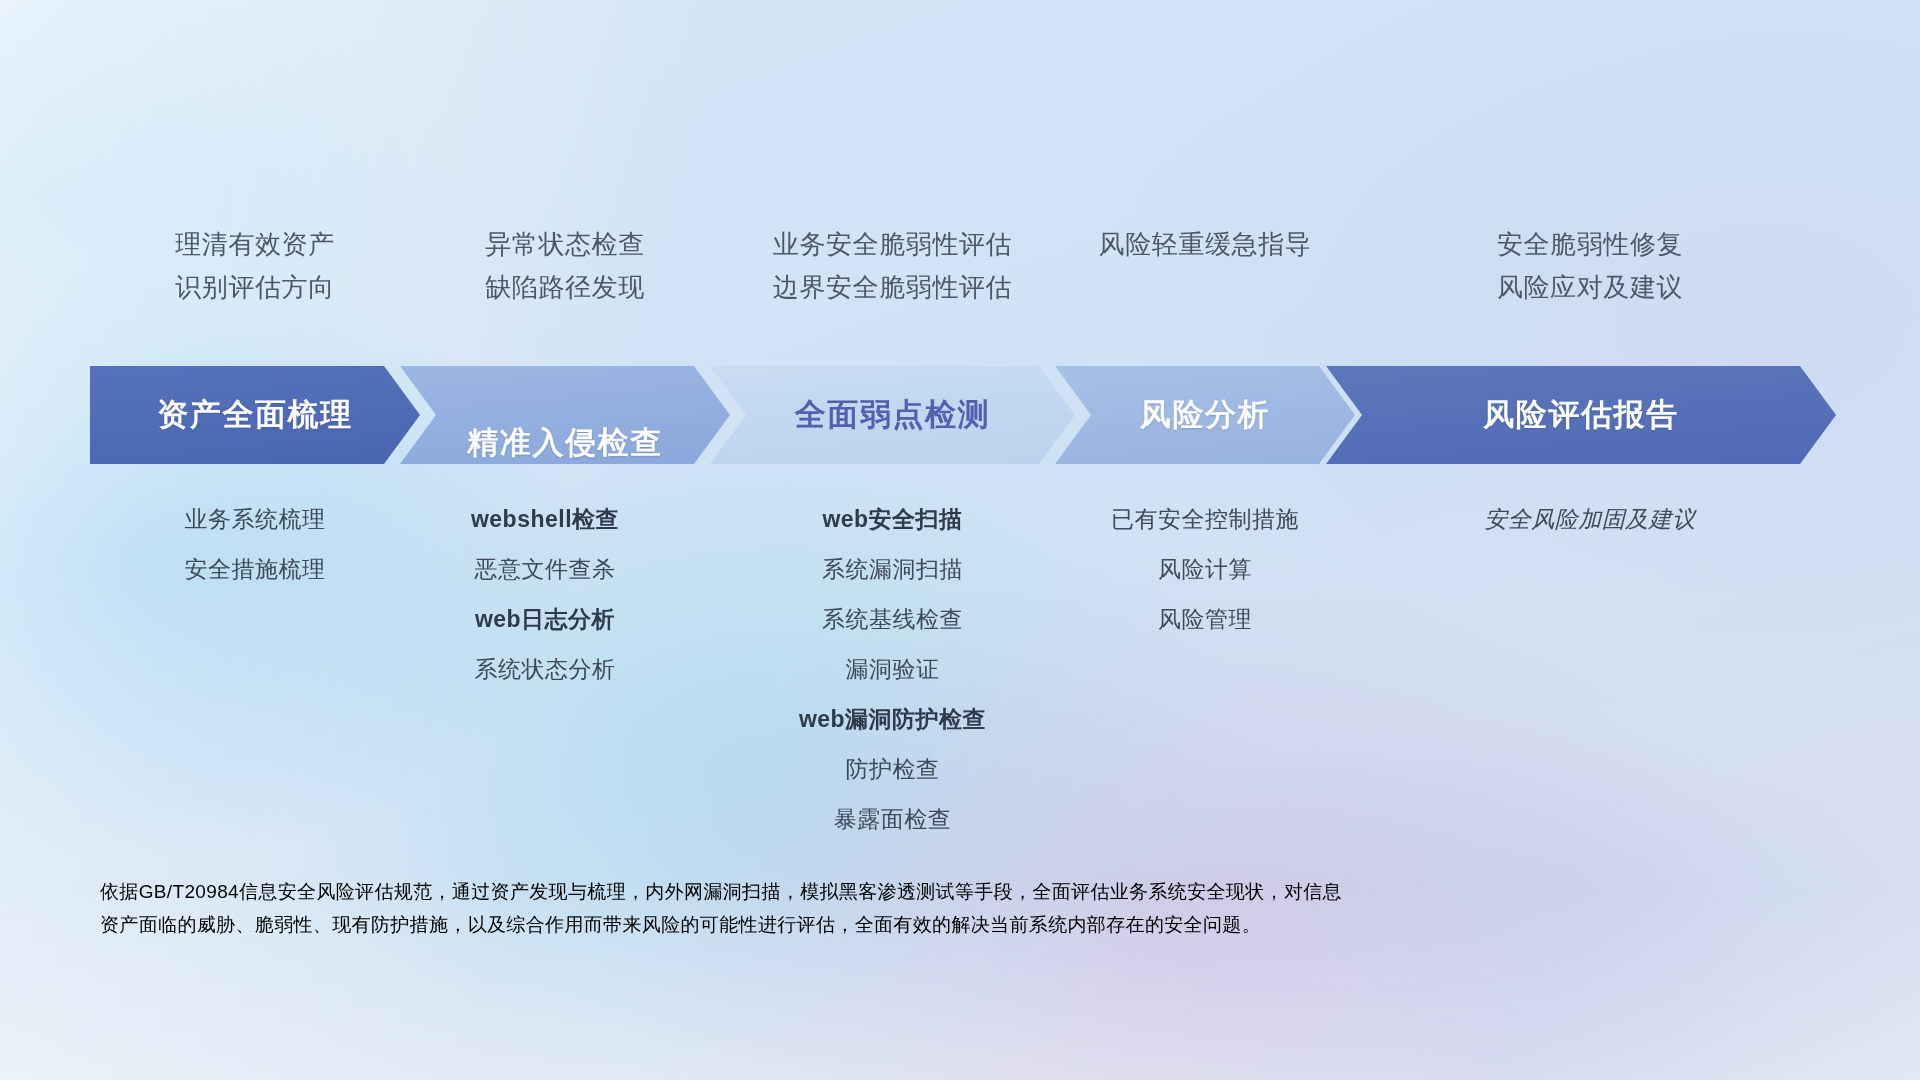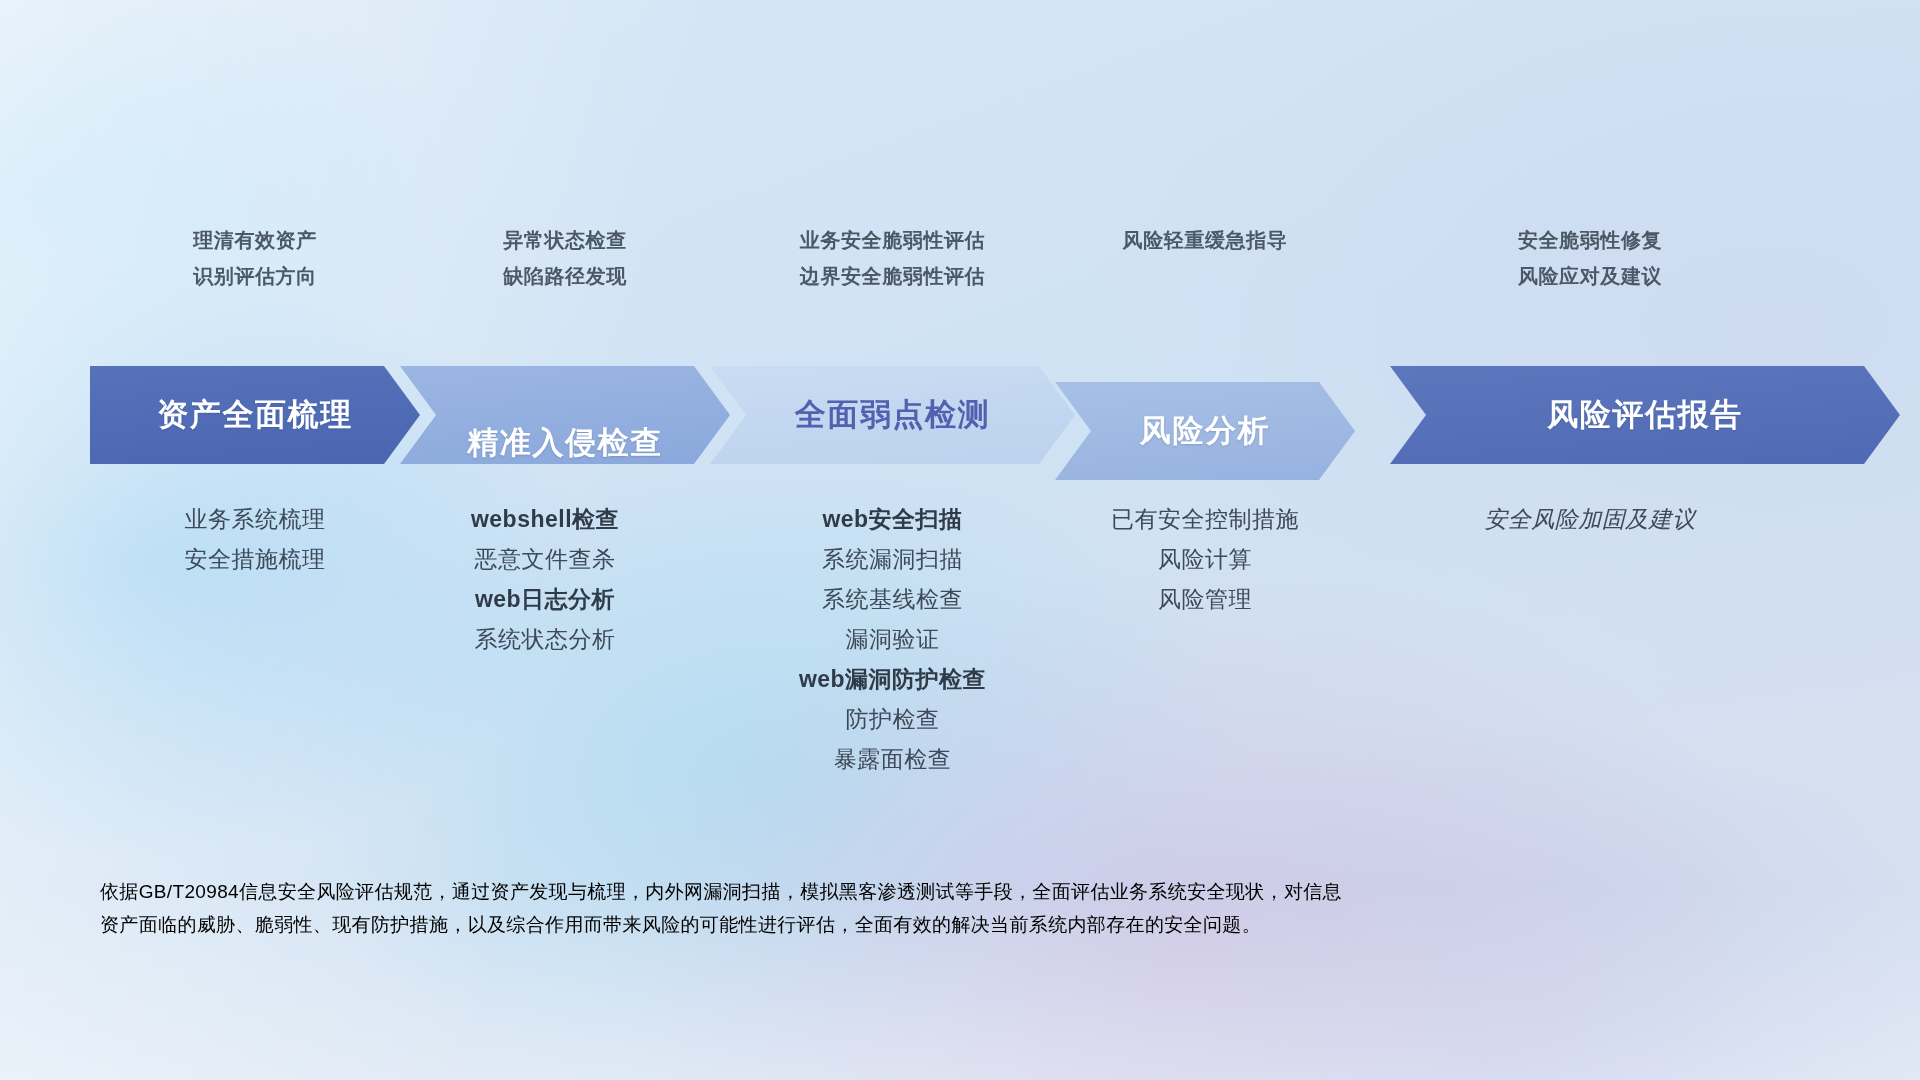--- a/index.html
+++ b/index.html
@@ -54,26 +54,26 @@
     display: flex;
   }
   .top-col {
     display: flex;
     flex-direction: column;
     align-items: center;
     justify-content: flex-start;
     gap: 10px;
   }
   .top-line {
-    font-size: 20px;
+    font-size: 26px;
     color: #4c5866;
     line-height: 1.28;
     letter-spacing: 0.6px;
     white-space: nowrap;
-    font-weight: 700;
+    font-weight: 400;
   }
 
   
   .band {
     position: absolute;
     top: 366px;
     left: 0;
     width: 1920px;
     height: 98px;
   }
@@ -107,21 +107,21 @@
     top: 505px;
     left: 0;
     width: 1920px;
     height: 360px;
     display: flex;
   }
   .bot-col {
     display: flex;
     flex-direction: column;
     align-items: center;
-    gap: 12px;
+    gap: 22px;
   }
   .bot-line {
     font-size: 23px;
     color: #3e4a58;
     line-height: 1.22;
     letter-spacing: 0.5px;
     white-space: nowrap;
     font-weight: 400;
   }
   .bot-line.strong { font-weight: 700; color: #2f3b49; }
@@ -175,24 +175,24 @@
   <div class="band" id="band">
       <div class="chev dark first" style="left: 90px; width: 330px; z-index: 10; background: linear-gradient(175deg, rgb(86, 114, 186) 0%, rgb(74, 102, 178) 100%);">
         <span class="chev-label" style="color: rgb(255, 255, 255);">资产全面梳理</span>
       </div>
       <div class="chev mid" style="left: 400px; width: 330px; z-index: 9; background: linear-gradient(175deg, rgb(156, 182, 226) 0%, rgb(138, 168, 220) 100%); align-items: flex-end;">
         <span class="chev-label" style="color: rgb(255, 255, 255);">精准入侵检查</span>
       </div>
       <div class="chev light" style="left: 710px; width: 365px; z-index: 8; background: linear-gradient(175deg, rgb(201, 220, 242) 0%, rgb(187, 210, 238) 100%);">
         <span class="chev-label" style="color: rgb(82, 96, 176);">全面弱点检测</span>
       </div>
-      <div class="chev mid" style="left: 1055px; width: 300px; z-index: 7; background: linear-gradient(175deg, rgb(167, 192, 230) 0%, rgb(150, 178, 223) 100%); margin-top: 16px;">
+      <div class="chev mid" style="left: 1055px; width: 300px; z-index: 7; background: linear-gradient(175deg, rgb(167, 192, 230) 0%, rgb(150, 178, 223) 100%);">
         <span class="chev-label" style="color: rgb(255, 255, 255);">风险分析</span>
       </div>
-      <div class="chev dark" style="left: 1390px; width: 510px; z-index: 6; background: linear-gradient(175deg, rgb(93, 119, 189) 0%, rgb(79, 106, 180) 100%);">
+      <div class="chev dark" style="left: 1326px; width: 510px; z-index: 6; background: linear-gradient(175deg, rgb(93, 119, 189) 0%, rgb(79, 106, 180) 100%);">
         <span class="chev-label" style="color: rgb(255, 255, 255);">风险评估报告</span>
       </div>
     </div>
 
   <div class="bot-row" id="bot-row">
       <div class="bot-col" style="position: absolute; left: 90px; width: 330px;">
         <div class="bot-line">业务系统梳理</div>
         <div class="bot-line">安全措施梳理</div>
       </div>
       <div class="bot-col" style="position: absolute; left: 380px; width: 330px; justify-content: space-between;">

